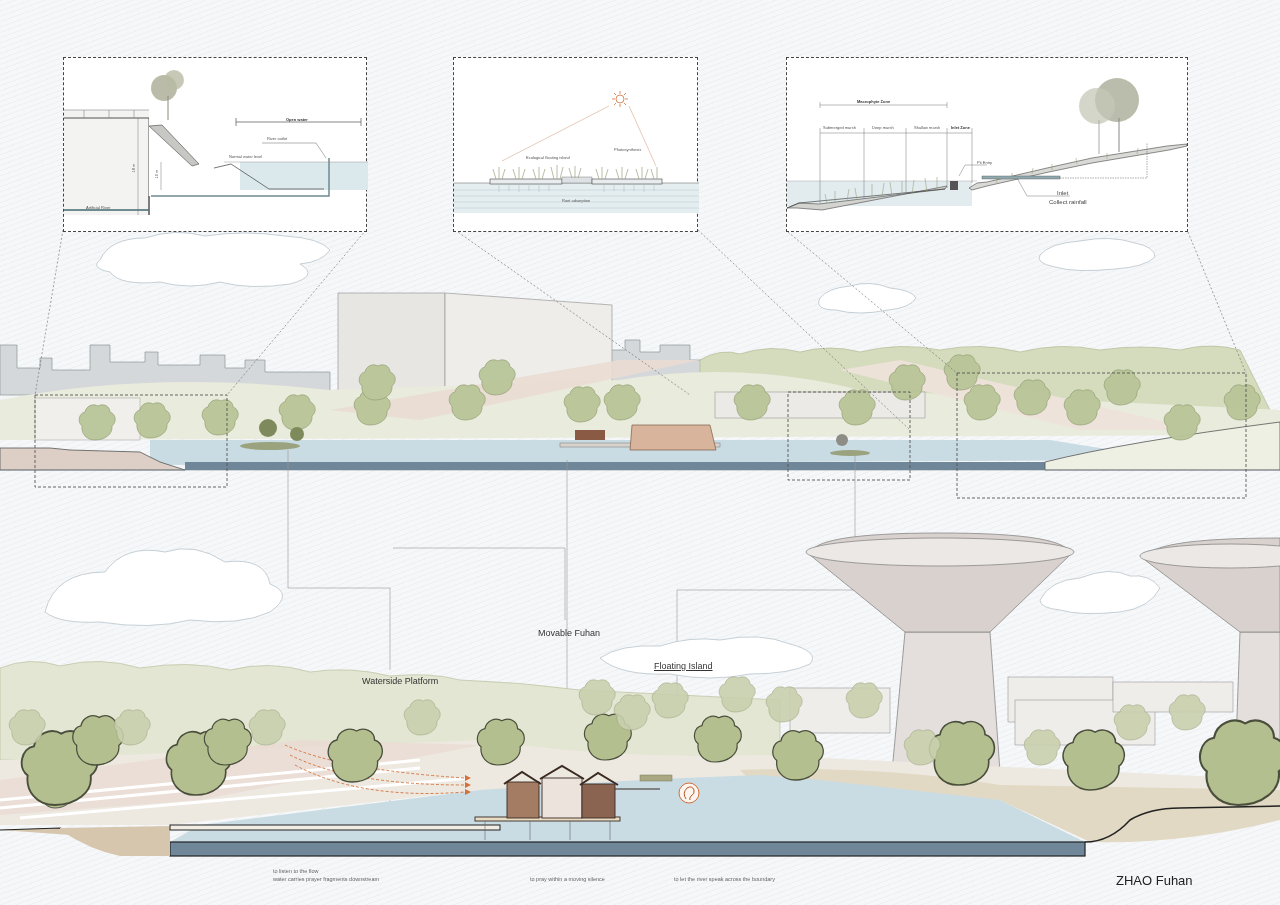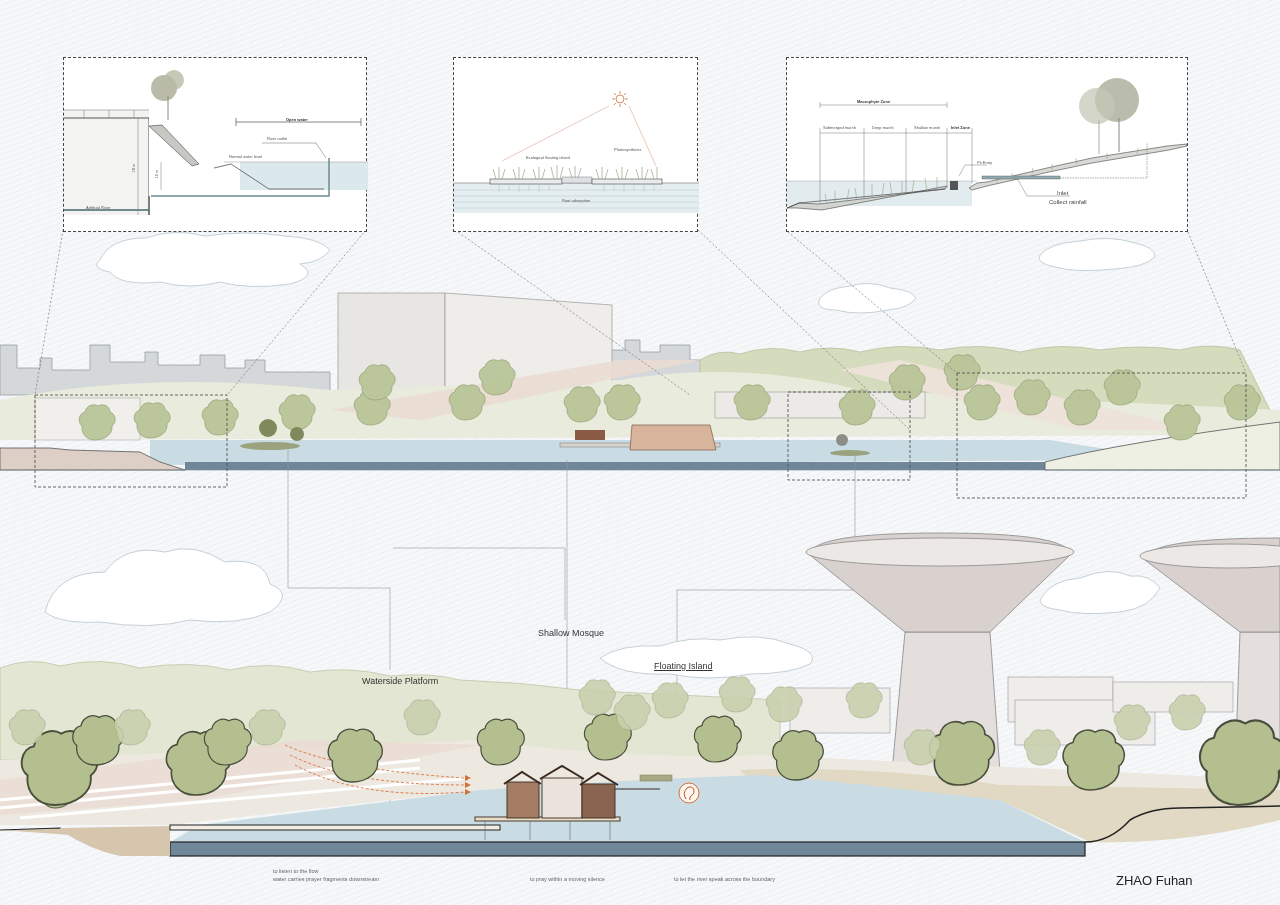--- a/index.html
+++ b/index.html
@@ -369,21 +369,21 @@
   <span class="lbl" style="left:36px;top:68px;">Submerged marsh</span>
   <span class="lbl" style="left:85px;top:68px;">Deep marsh</span>
   <span class="lbl" style="left:127px;top:68px;">Shallow marsh</span>
   <span class="lbl b" style="left:164px;top:68px;">Inlet Zone</span>
   <span class="lbl" style="left:190px;top:103px;">Pit Entry</span>
   <span class="lbl m" style="left:270px;top:132px;">Inlet</span>
   <span class="lbl m" style="left:262px;top:141px;">Collect rainfall</span>
 </div>
 
 <span class="callout" style="left:362px;top:676px;text-align:center;">Waterside Platform</span>
-<span class="callout" style="left:538px;top:628px;">Shallow Mosque</span>
+<span class="callout" style="left:538px;top:628px;">Movable Fuhan</span>
 <span class="callout" style="left:654px;top:661px;text-decoration:underline;">Floating Island</span>
 
 <div class="caption" style="left:273px;top:867px;">
   <div>to listen to the flow</div>
   <div>water carries prayer fragments downstream</div>
 </div>
 <span class="caption" style="left:530px;top:875px;">to pray within a moving silence</span>
 <span class="caption" style="left:674px;top:875px;">to let the river speak across the boundary</span>
 
 <span class="author" style="left:1116px;top:873px;">ZHAO Fuhan</span>

